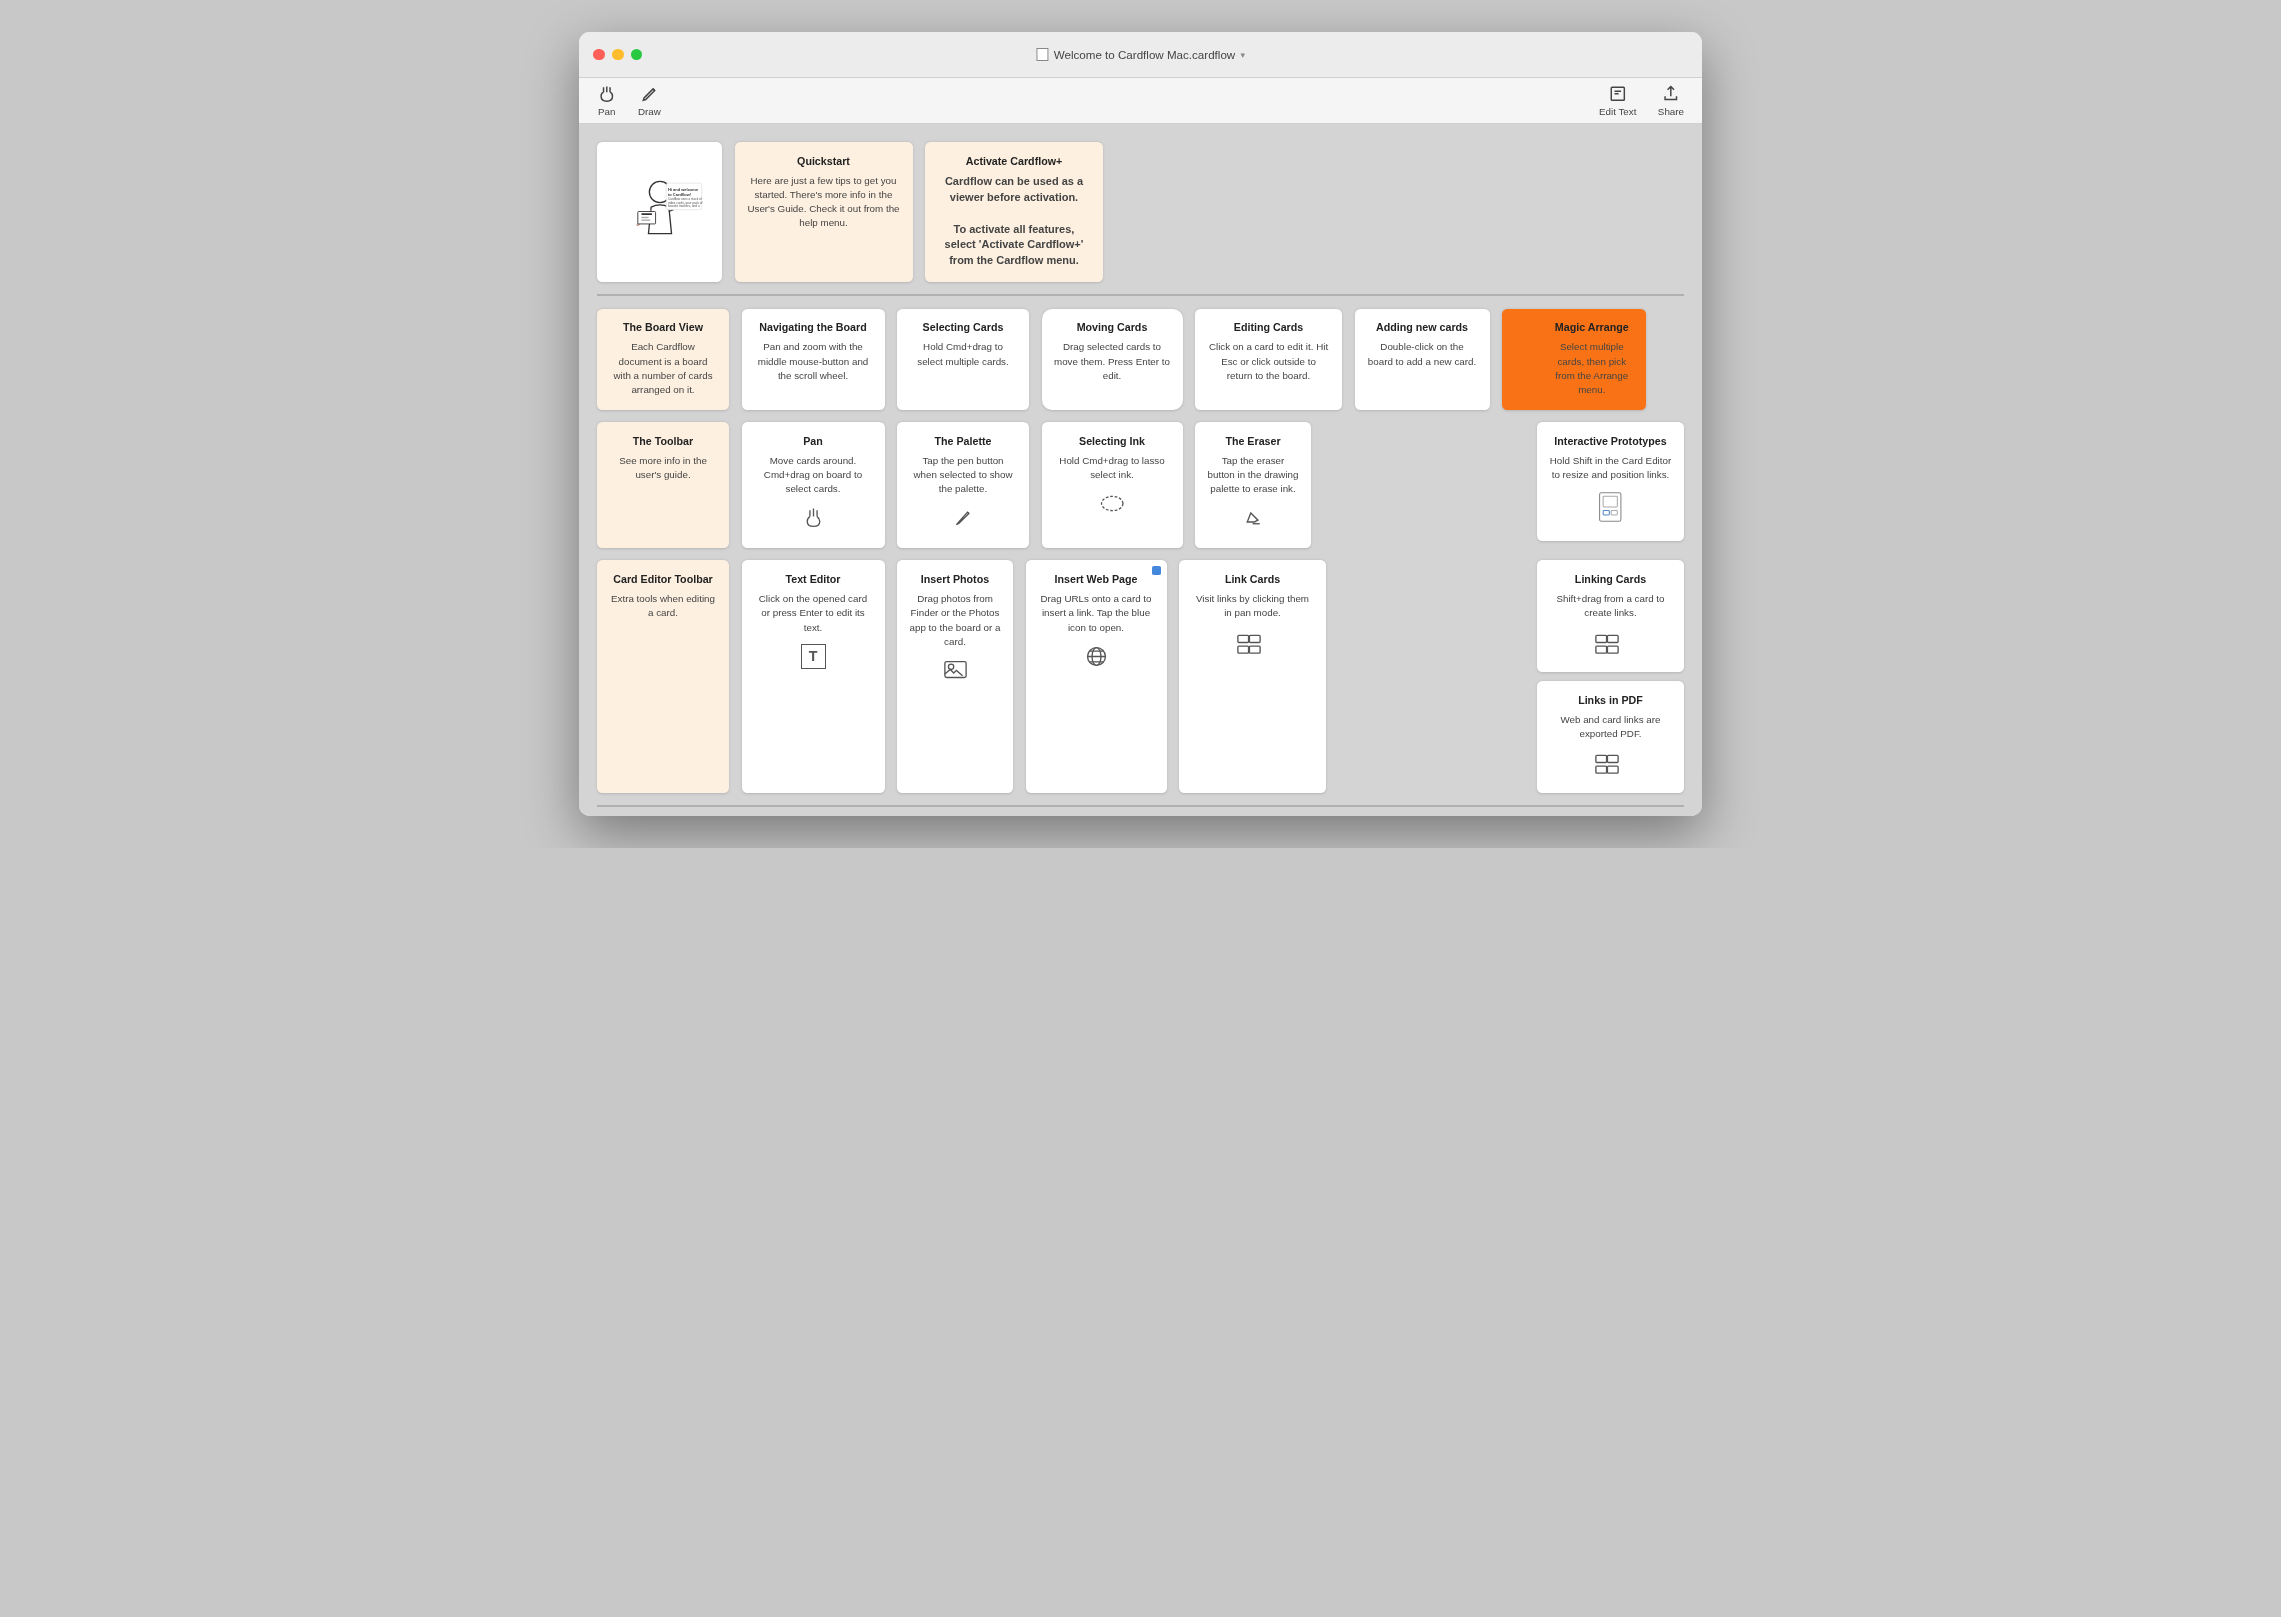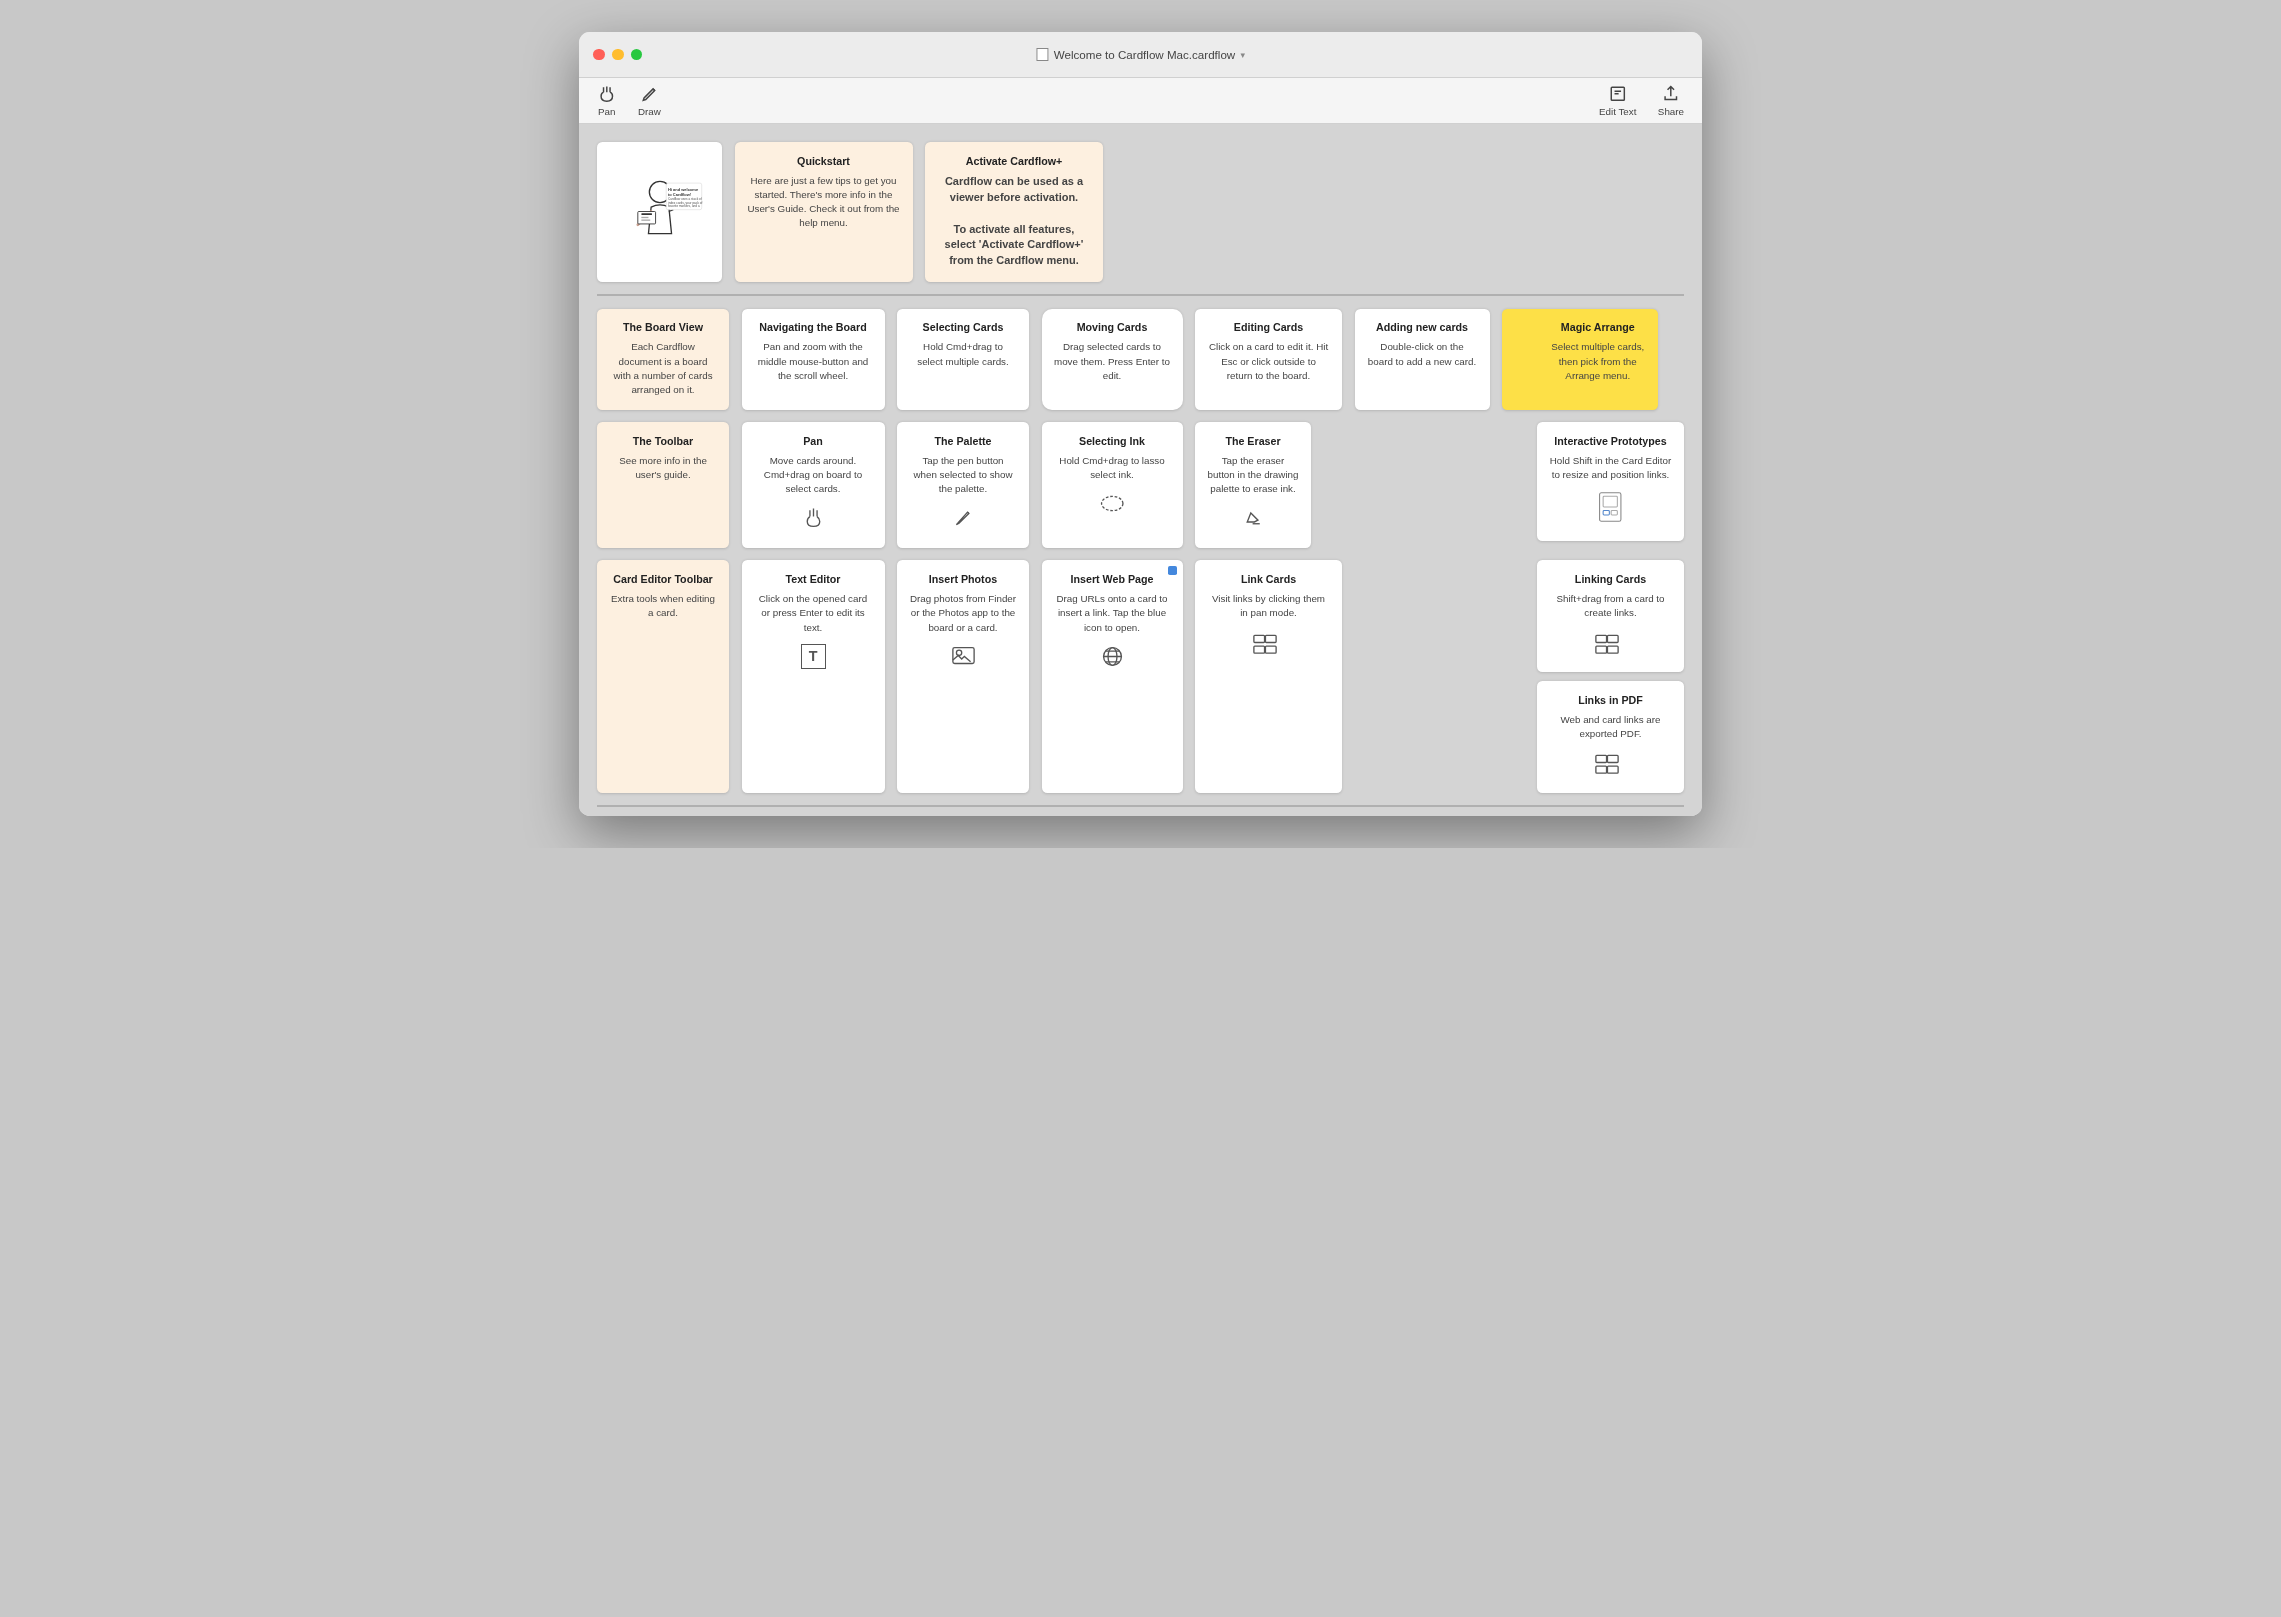--- a/index.html
+++ b/index.html
@@ -280,21 +280,21 @@
           <div class="card-body">Drag selected cards to move them. Press Enter to edit.</div>
         </div>
         <div class="card card-white card-fixed" style="width:147px; min-height:98px;">
           <div class="card-title">Editing Cards</div>
           <div class="card-body">Click on a card to edit it. Hit Esc or click outside to return to the board.</div>
         </div>
         <div class="card card-white card-fixed" style="width:135px; min-height:98px;">
           <div class="card-title">Adding new cards</div>
           <div class="card-body">Double-click on the board to add a new card.</div>
         </div>
-        <div class="card card-fixed" style="width:156px; min-height:98px; background:#fde047;padding-left:48px;">
+        <div class="card card-fixed" style="width:144px; min-height:98px; background:#f97316;padding-left:48px;">
           <div class="card-title">Magic Arrange</div>
           <div class="card-body">Select multiple cards, then pick from the Arrange menu.</div>
         </div>
       </div>
 
       <div class="cards-row">
         <div class="card card-peach card-fixed" style="width:132px; min-height:98px;">
           <div class="card-title">The Toolbar</div>
           <div class="card-body">See more info in the user's guide.</div>
         </div>
@@ -359,21 +359,21 @@
             <div class="card-title">Card Editor Toolbar</div>
             <div class="card-body">Extra tools when editing a card.</div>
           </div>
           <div class="card card-white card-fixed" style="width:143px; min-height:98px;">
             <div class="card-title">Text Editor</div>
             <div class="card-body">Click on the opened card or press Enter to edit its text.</div>
             <div class="card-icon">
               <div style="border: 1.8px solid #555; width: 25px; height: 25px; display:flex; align-items:center; justify-content:center; font-size:14.3px; font-weight:bold; color:#555;">T</div>
             </div>
           </div>
-          <div class="card card-white card-fixed" style="width:132px; min-height:98px;">
+          <div class="card card-white card-fixed" style="width:116px; min-height:98px;">
             <div class="card-title">Insert Photos</div>
             <div class="card-body">Drag photos from Finder or the Photos app to the board or a card.</div>
             <div class="card-icon">
               <svg width="25" height="23" viewBox="0 0 28 26" fill="none" stroke="#555" stroke-width="1.5">
                 <rect x="2" y="4" width="24" height="18" rx="2"></rect>
                 <circle cx="9" cy="10" r="3"></circle>
                 <path d="M2 18l6-5 4 4 3-3 7 6"></path>
               </svg>
             </div>
           </div>

